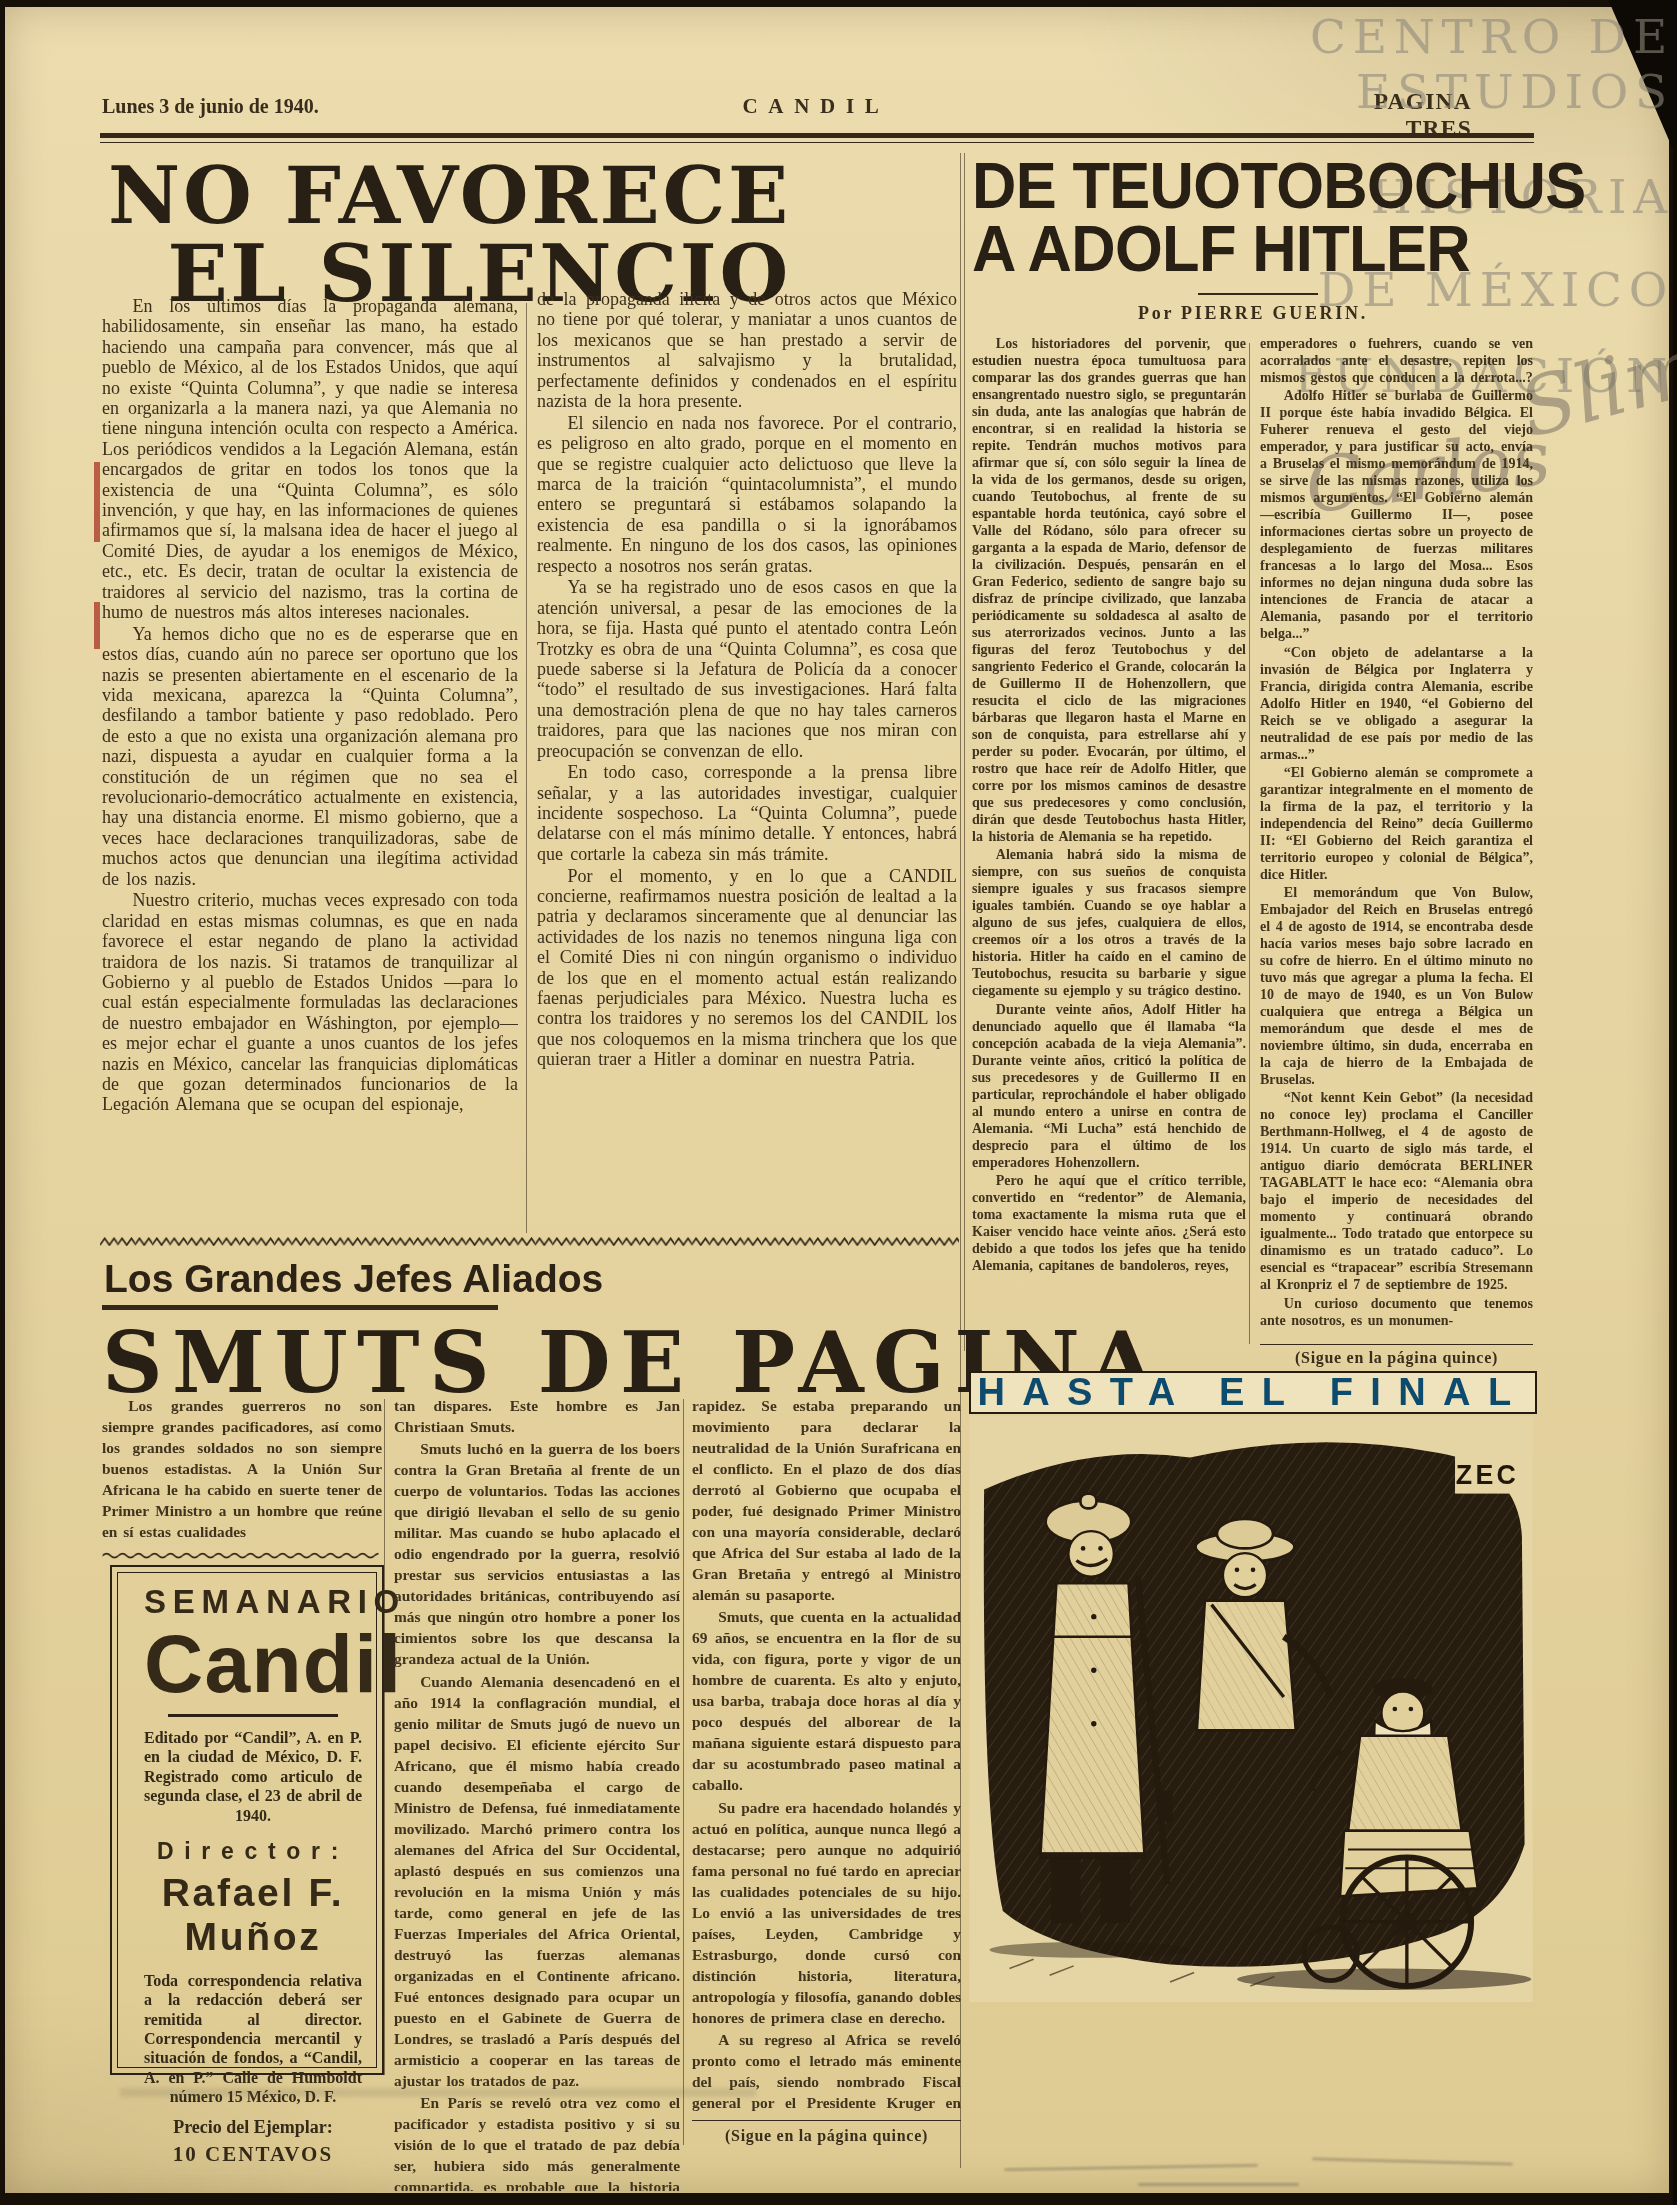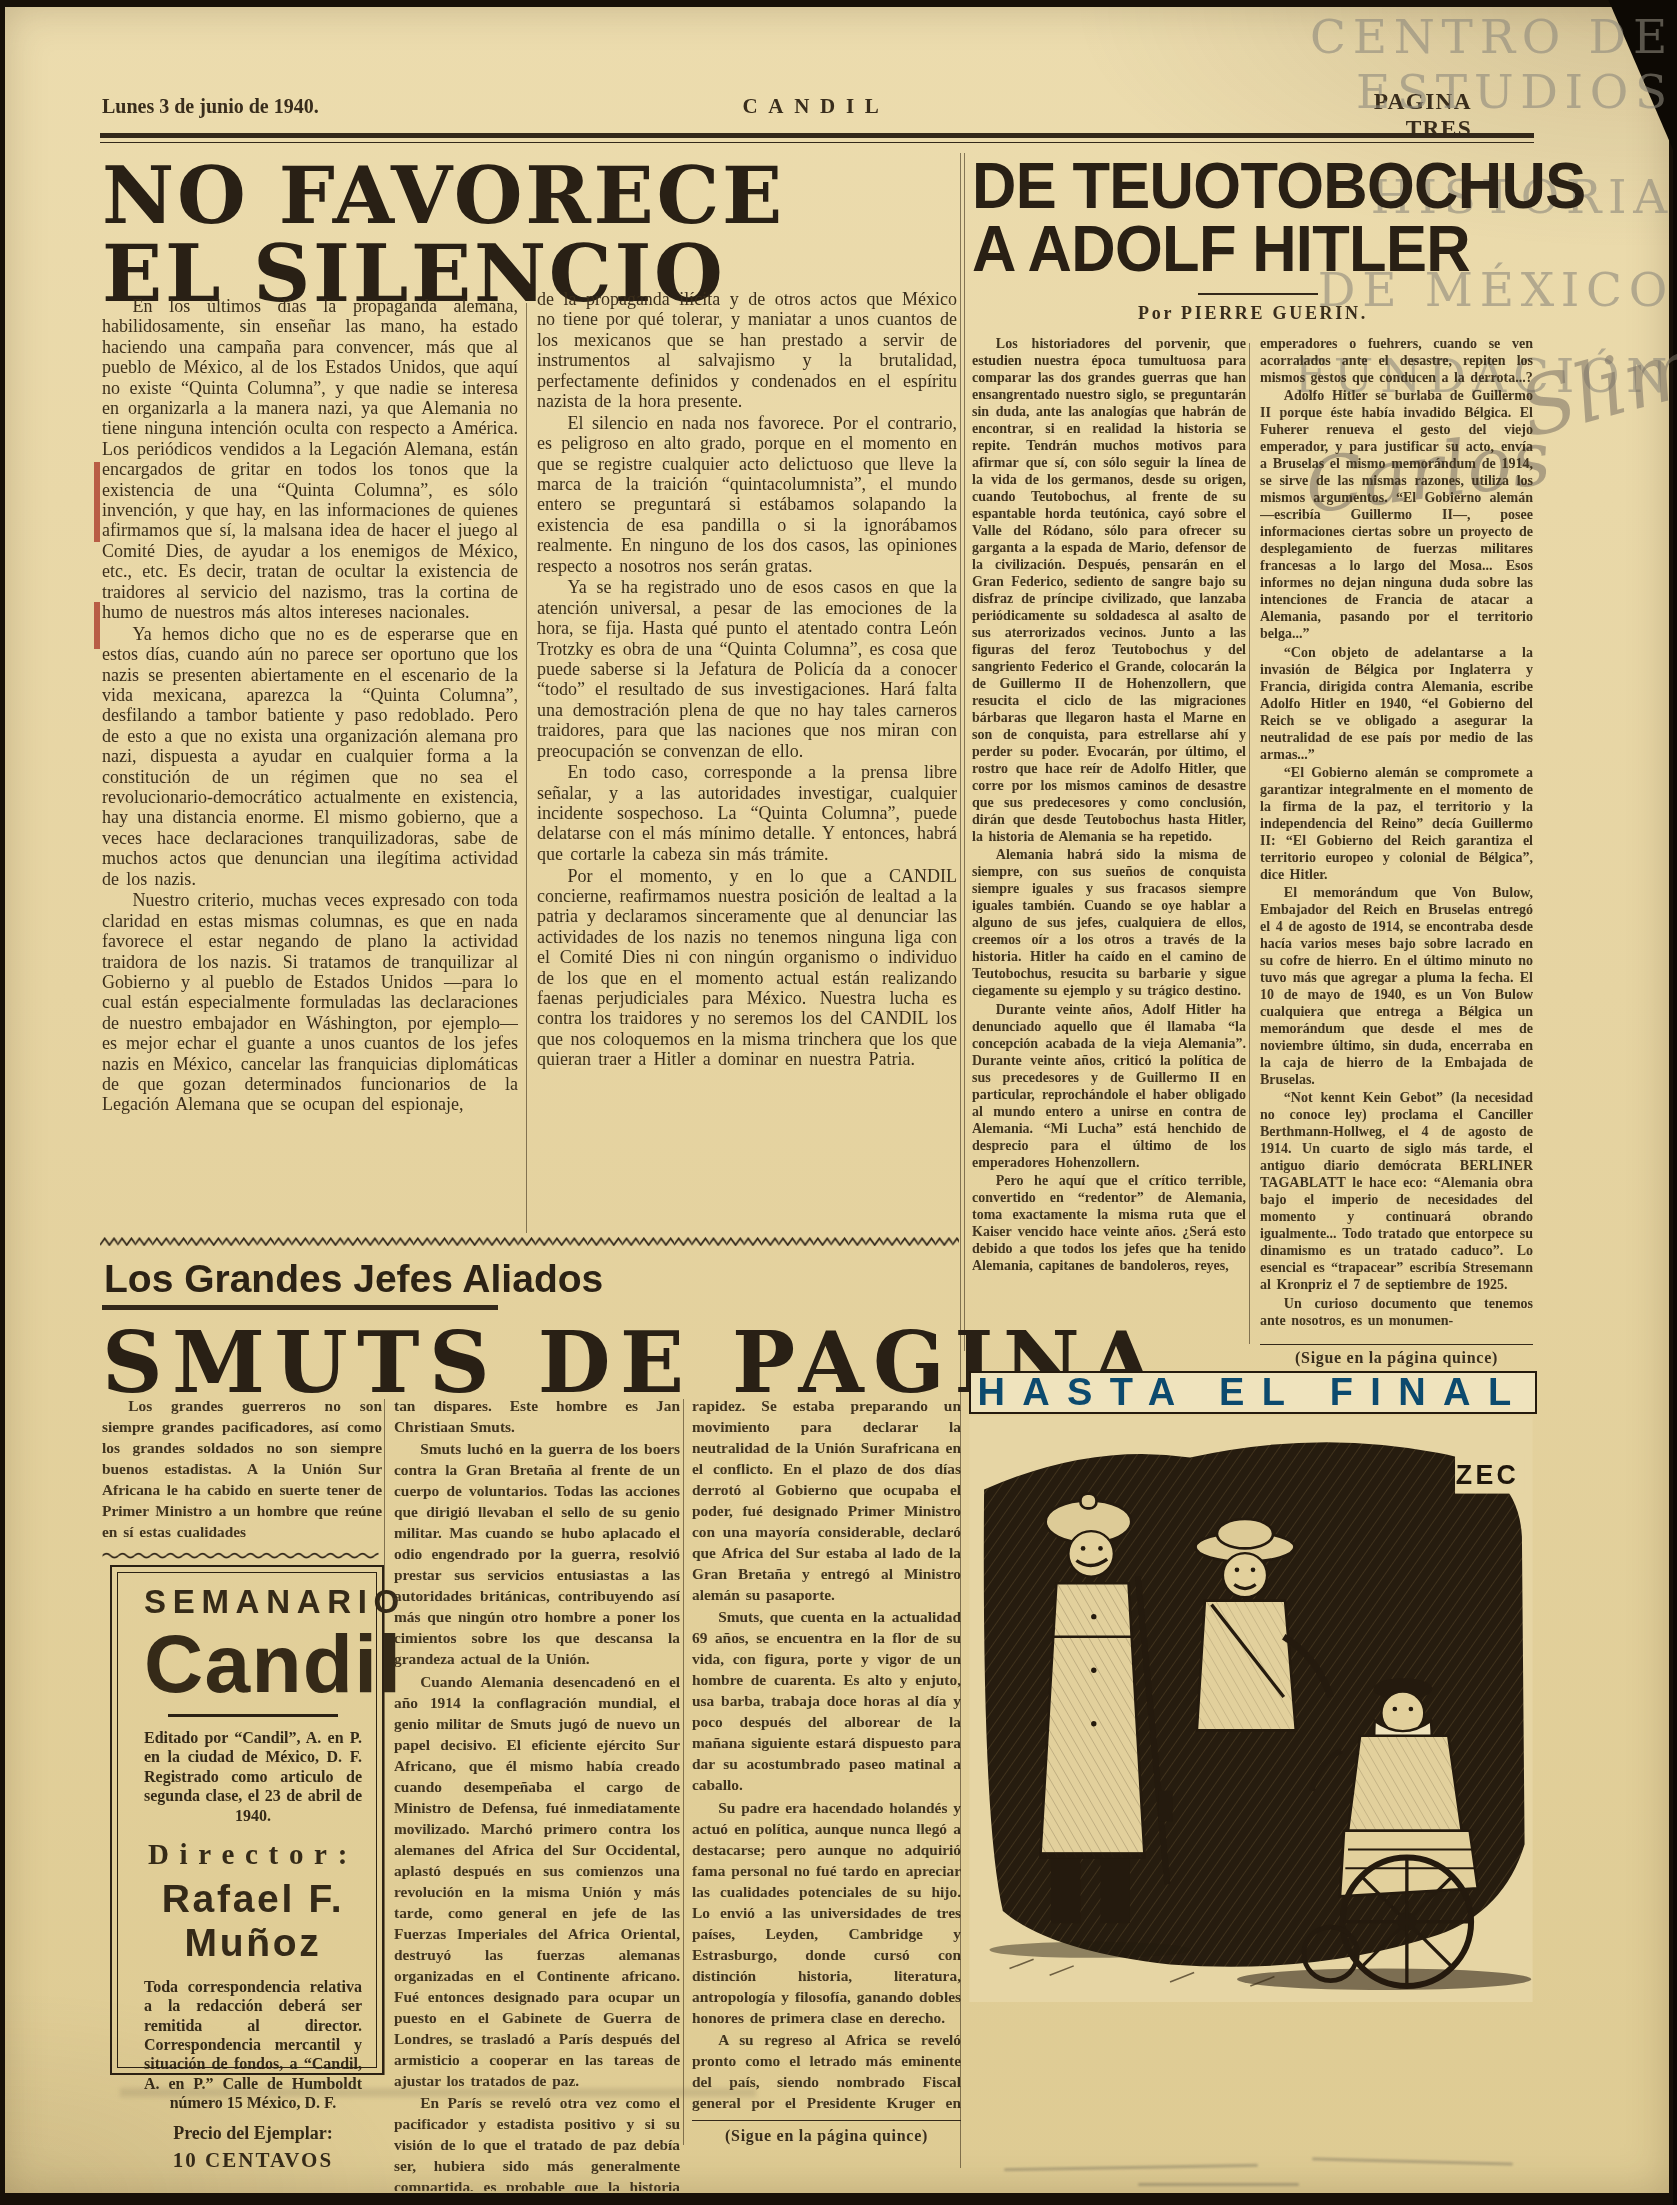--- a/index.html
+++ b/index.html
@@ -46,21 +46,21 @@
   .continuation{font-size:16px;font-weight:bold;text-align:center;letter-spacing:0.7px;}
 
   
   .candil-box{position:absolute;border:2.7px solid #2b2114;outline:1.3px solid #2b2114;outline-offset:-8px;
     background:transparent;padding:16px 20px 12px;box-sizing:border-box;text-align:center;color:#352a18;}
   .cb-label{font-family:"Liberation Sans", sans-serif;font-weight:bold;font-size:33px;letter-spacing:6.7px;}
   .cb-title{font-family:"Liberation Sans", sans-serif;font-weight:bold;font-size:82px;line-height:1.02;
     letter-spacing:1.3px;margin-top:1.3px;}
   .cb-rule{width:78%;height:3.3px;background:#2b2114;margin:8px auto 10.7px;}
   .cb-info,.cb-corr{font-size:16px;line-height:19.4px;font-weight:bold;text-align:justify;text-align-last:center;}
-  .cb-dirlabel{font-family:Liberation Serif, serif;font-weight:bold;font-size:29px;letter-spacing:10.7px;margin-top:13.4px;}
+  .cb-dirlabel{font-family:Liberation Sans, sans-serif;font-weight:bold;font-size:23px;letter-spacing:10.7px;margin-top:13.4px;}
   .cb-dirname{font-family:"Liberation Sans", sans-serif;font-weight:bold;font-size:39px;letter-spacing:2.7px;margin-top:5.4px;}
   .cb-corr{margin-top:12px;}
   .cb-pricelabel{font-size:18px;font-weight:bold;margin-top:10.7px;}
   .cb-price{font-size:21px;font-weight:bold;letter-spacing:2px;margin-top:4px;}
 
   
   .cartoon-title{position:absolute;border:2.7px solid #241a0e;background:#efe3bd;
     font-family:"Liberation Sans", sans-serif;font-weight:bold;font-size:38px;letter-spacing:17.4px;
     display:flex;align-items:center;justify-content:center;color:#0c4a6e;}
   .caption{position:absolute;font-size:23px;line-height:31px;text-align:justify;color:#30261a;}
@@ -101,21 +101,21 @@
   <div class="sig" style="left:1305px;top:428px;font-size:75px;transform:rotate(-7deg);">Carlos</div>
   <div class="sig" style="left:1519px;top:341px;font-size:80px;transform:rotate(-15deg);">Slim</div>
 
   <div class="vrule" style="left:960px;top:153px;height:2015px;"></div>
   <div class="vrule" style="left:964px;top:153px;height:1198px;"></div>
   <div class="vrule" style="left:526px;top:303px;height:930px;"></div>
   <div class="vrule" style="left:1249px;top:343px;height:1001px;"></div>
   <div class="vrule" style="left:384px;top:1399px;height:676px;"></div>
   <div class="vrule" style="left:683px;top:1399px;height:746px;"></div>
 
-  <div class="abs headline1" style="left:102px;top:157px;width:689px;">
+  <div class="abs headline1" style="left:102px;top:157px;width:689px;text-align:right;">
     <div>NO FAVORECE</div>
     <div>EL SILENCIO</div>
   </div>
   <div class="col a1col" style="left:102px;top:296px;width:416px;height:940px;">
       <p>En los últimos días la propaganda alemana, habilidosamente, sin enseñar las mano, ha estado haciendo una campaña para convencer, más que al pueblo de México, al de los Estados Unidos, que aquí no existe “Quinta Columna”, y que nadie se interesa en organizarla a la manera nazi, ya que Alemania no tiene ninguna intención oculta con respecto a América. Los periódicos vendidos a la Legación Alemana, están encargados de gritar en todos los tonos que la existencia de una “Quinta Columna”, es sólo invención, y que hay, en las informaciones de quienes afirmamos que sí, la malsana idea de hacer el juego al Comité Dies, de ayudar a los enemigos de México, etc., etc. Es decir, tratan de ocultar la existencia de traidores al servicio del nazismo, tras la cortina de humo de nuestros más altos intereses nacionales.</p>
       <p>Ya hemos dicho que no es de esperarse que en estos días, cuando aún no parece ser oportuno que los nazis se presenten abiertamente en el escenario de la vida mexicana, aparezca la “Quinta Columna”, desfilando a tambor batiente y paso redoblado. Pero de esto a que no exista una organización alemana pro nazi, dispuesta a ayudar en cualquier forma a la constitución de un régimen que no sea el revolucionario-democrático actualmente en existencia, hay una distancia enorme. El mismo gobierno, que a veces hace declaraciones tranquilizadoras, sabe de muchos actos que denuncian una ilegítima actividad de los nazis.</p>
       <p>Nuestro criterio, muchas veces expresado con toda claridad en estas mismas columnas, es que en nada favorece el estar negando de plano la actividad traidora de los nazis. Si tratamos de tranquilizar al Gobierno y al pueblo de Estados Unidos —para lo cual están especialmente formuladas las declaraciones de nuestro embajador en Wáshington, por ejemplo— es mejor echar el guante a unos cuantos de los jefes nazis en México, cancelar las franquicias diplomáticas de que gozan determinados funcionarios de la Legación Alemana que se ocupan del espionaje,</p>
     </div>
   <div class="col a1col cont" style="left:537px;top:289px;width:420px;height:947px;">
       <p>de la propaganda ilícita y de otros actos que México no tiene por qué tolerar, y maniatar a unos cuantos de los mexicanos que se han prestado a servir de instrumentos al salvajismo y la brutalidad, perfectamente definidos y condenados en el espíritu nazista de la hora presente.</p>

